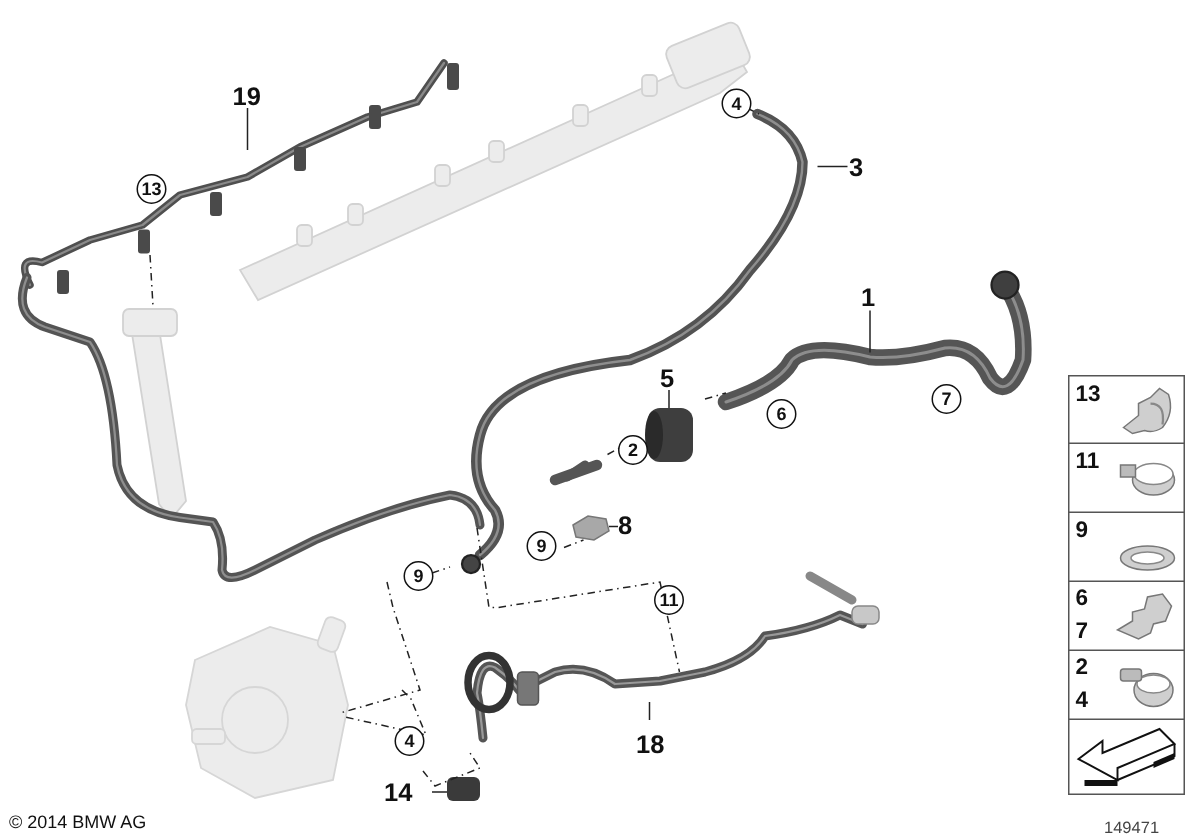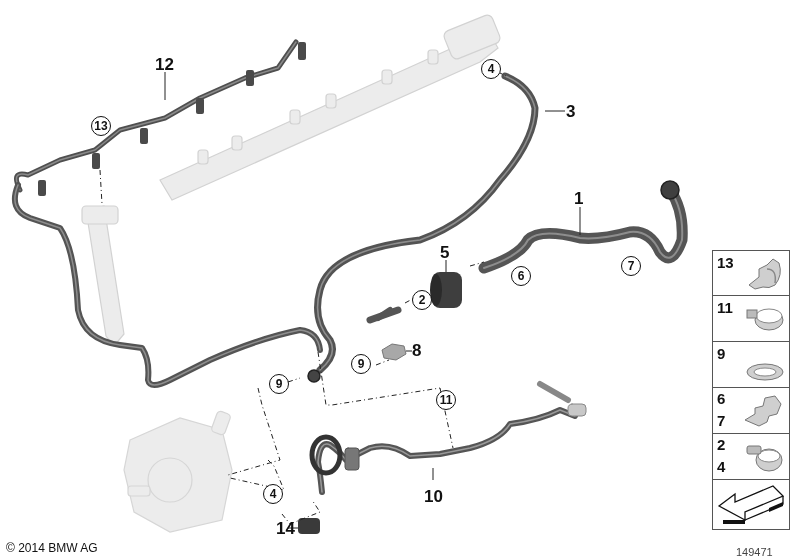--- a/index.html
+++ b/index.html
@@ -122,27 +122,27 @@
     <line x1="470" y1="266" x2="484" y2="262"></line>
     <polyline points="258,388 262,405 280,460 228,475"></polyline>
     <polyline points="318,352 326,405 332,405 440,388 453,448"></polyline>
     <polyline points="268,460 274,466 284,490 230,478"></polyline>
     <polyline points="282,514 290,524 320,512 312,500"></polyline>
     <line x1="376" y1="365" x2="389" y2="360"></line>
     <line x1="288" y1="382" x2="300" y2="378"></line>
   </g>
 </svg>
 
-<div class="callout-num" style="left:155px;top:56px;">12</div>
+<div class="callout-num" style="left:155px;top:56px;">19</div>
 <div class="callout-num" style="left:566px;top:103px;">3</div>
 <div class="callout-num" style="left:574px;top:190px;">1</div>
 <div class="callout-num" style="left:440px;top:244px;">5</div>
 <div class="callout-num" style="left:412px;top:342px;">8</div>
-<div class="callout-num" style="left:424px;top:488px;">10</div>
-<div class="callout-num" style="left:276px;top:520px;">14</div>
+<div class="callout-num" style="left:424px;top:488px;">18</div>
+<div class="callout-num" style="left:256px;top:520px;">14</div>
 
 <div class="circle-label" style="left:91px;top:116px;">13</div>
 <div class="circle-label" style="left:481px;top:59px;">4</div>
 <div class="circle-label" style="left:511px;top:266px;">6</div>
 <div class="circle-label" style="left:621px;top:256px;">7</div>
 <div class="circle-label" style="left:412px;top:290px;">2</div>
 <div class="circle-label" style="left:269px;top:374px;">9</div>
 <div class="circle-label" style="left:351px;top:354px;">9</div>
 <div class="circle-label" style="left:436px;top:390px;">11</div>
 <div class="circle-label" style="left:263px;top:484px;">4</div>

